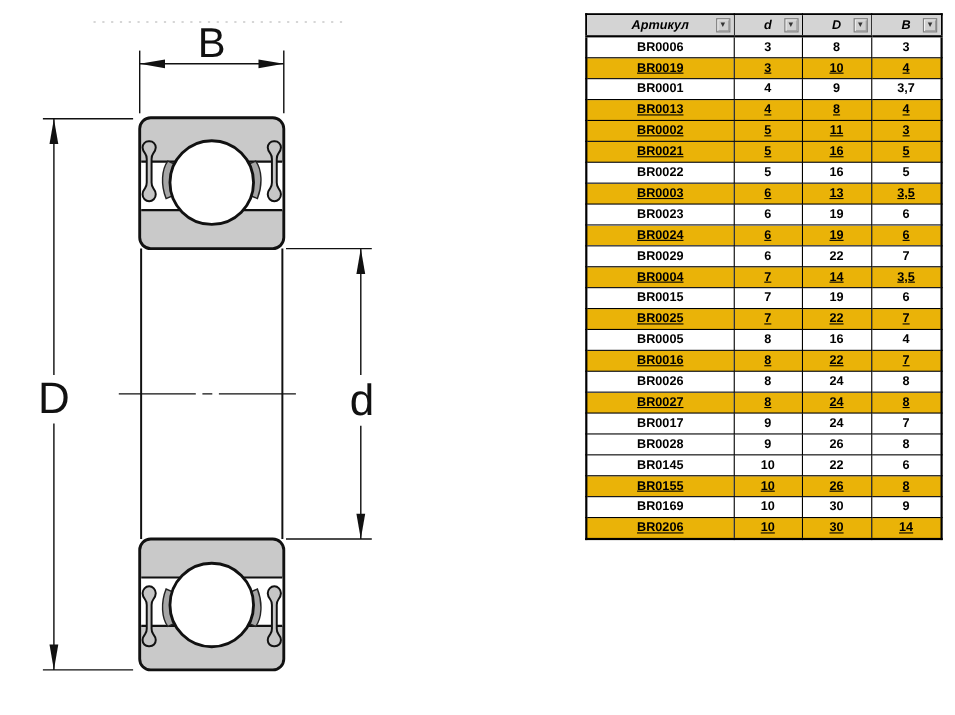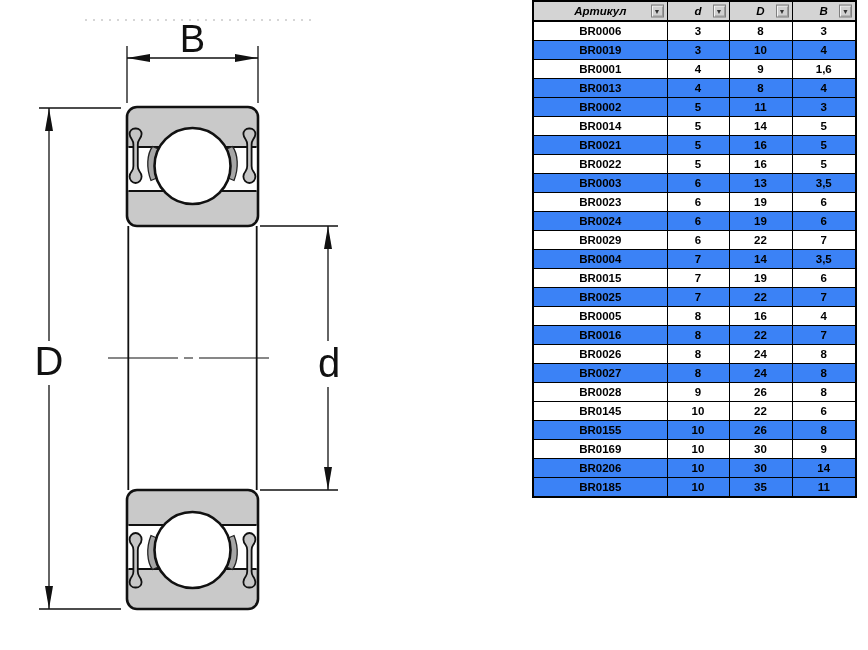--- a/index.html
+++ b/index.html
@@ -1,31 +1,31 @@
 <!DOCTYPE html>
 <html><head>
 <meta charset="utf-8">
 <style>
   html,body{margin:0;padding:0;background:#fff;}
   #stage{position:relative;width:868px;height:650px;background:#fff;overflow:hidden;
          font-family:"Liberation Sans",sans-serif;}
   
   #drawing{position:absolute;left:0;top:0;}
   
-  table.spec{position:absolute;left:532px;top:0;width:323px;
+  table.spec{position:absolute;left:532px;top:12px;width:323px;
              border-collapse:collapse;table-layout:fixed;
              border:2.5px solid #000;padding-left:20px;}
   table.spec th, table.spec td{
       border:1.6px solid #000;height:18px;line-height:18px;padding:0;
       text-align:center;font-size:11.5px;font-weight:bold;color:#000;
       overflow:hidden;white-space:nowrap;}
   table.spec th{
       position:relative;background:#d4d4d4;font-style:italic;font-size:11.5px;
       border-bottom:2px solid #000;}
-  table.spec tr.alt td{background:#3b82f6;}
+  table.spec tr.alt td{background:#eab308;text-decoration:underline;}
   .filter-btn{
       position:absolute;right:3px;top:50%;transform:translateY(-50%);
       width:13px;height:13px;box-sizing:border-box;cursor:pointer;
       background:#d0d0d0;border:1px solid #7f7f7f;
       box-shadow:inset 1px 1px 0 #f4f4f4, inset -1px -1px 0 #9a9a9a;
       font-size:7px;line-height:11px;text-align:center;color:#333;
       font-style:normal;font-weight:normal;}
 </style>
 </head>
 <body>
@@ -148,39 +148,33 @@
         <tr class="alt">
           <td>BR0019</td>
           <td>3</td>
           <td>10</td>
           <td>4</td>
         </tr>
         <tr>
           <td>BR0001</td>
           <td>4</td>
           <td>9</td>
-          <td>1,6</td>
+          <td>3,7</td>
         </tr>
         <tr class="alt">
           <td>BR0013</td>
           <td>4</td>
           <td>8</td>
           <td>4</td>
         </tr>
         <tr class="alt">
           <td>BR0002</td>
           <td>5</td>
           <td>11</td>
           <td>3</td>
-        </tr>
-        <tr>
-          <td>BR0014</td>
-          <td>5</td>
-          <td>14</td>
-          <td>5</td>
         </tr>
         <tr class="alt">
           <td>BR0021</td>
           <td>5</td>
           <td>16</td>
           <td>5</td>
         </tr>
         <tr>
           <td>BR0022</td>
           <td>5</td>
@@ -247,20 +241,26 @@
           <td>24</td>
           <td>8</td>
         </tr>
         <tr class="alt">
           <td>BR0027</td>
           <td>8</td>
           <td>24</td>
           <td>8</td>
         </tr>
         <tr>
+          <td>BR0017</td>
+          <td>9</td>
+          <td>24</td>
+          <td>7</td>
+        </tr>
+        <tr>
           <td>BR0028</td>
           <td>9</td>
           <td>26</td>
           <td>8</td>
         </tr>
         <tr>
           <td>BR0145</td>
           <td>10</td>
           <td>22</td>
           <td>6</td>
@@ -276,22 +276,16 @@
           <td>10</td>
           <td>30</td>
           <td>9</td>
         </tr>
         <tr class="alt">
           <td>BR0206</td>
           <td>10</td>
           <td>30</td>
           <td>14</td>
         </tr>
-        <tr class="alt">
-          <td>BR0185</td>
-          <td>10</td>
-          <td>35</td>
-          <td>11</td>
-        </tr>
       </tbody>
   </table>
 
 </div>
 
 </body></html>

